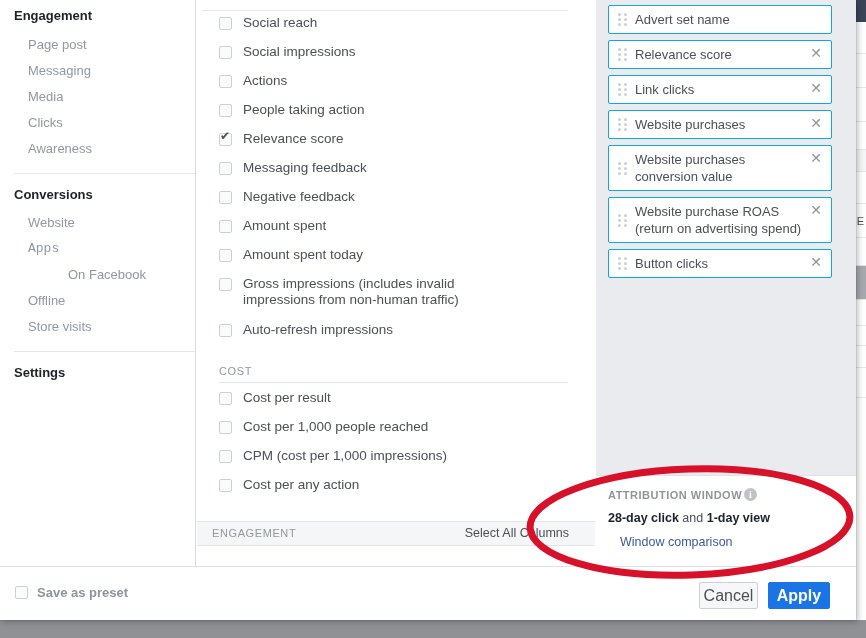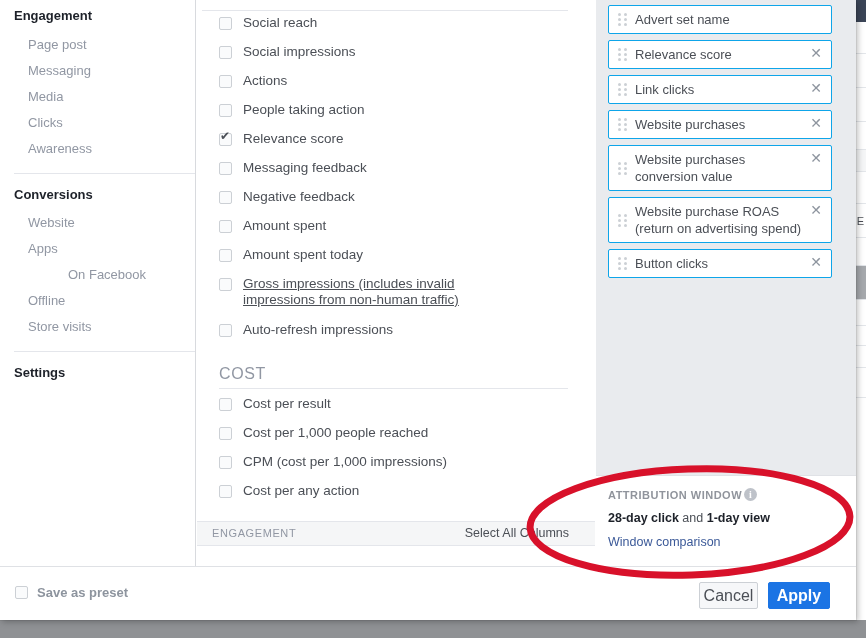--- a/index.html
+++ b/index.html
@@ -152,21 +152,21 @@
     line-height: 13px;
   }
   .cblabel {
     font-size: 13.5px;
     color: #4b4f56;
     line-height: 16px;
     padding-top: 4px;
     max-width: 300px;
   }
   .sect-head {
-    font-size: 16px;
+    font-size: 11px;
     letter-spacing: 0.6px;
     color: #9197a3;
     padding: 18px 0 5px 22px;
   }
   .sect-rule {
     height: 1px;
     background: #e4e6eb;
     margin: 0 8px 3px 22px;
   }
 
@@ -286,21 +286,21 @@
   }
   #attr .aval {
     position: absolute;
     left: 12px; top: 35px;
     font-size: 12.5px;
     color: #4b4f56;
   }
   #attr .aval b { color: #1d2129; font-weight: bold; }
   #attr .alink {
     position: absolute;
-    left: 12px; top: 59px;
+    left: 24px; top: 59px;
     font-size: 12.5px;
     color: #3b5998;
     cursor: pointer;
   }
 
   
   #bottombar {
     position: absolute;
     left: 0; top: 566px;
     width: 856px;
@@ -399,21 +399,21 @@
       <div class="side-item" style="padding-top:11px;">Messaging</div>
       <div class="side-item" style="padding-top:11px;">Media</div>
       <div class="side-item" style="padding-top:11px;">Clicks</div>
       <div class="side-item" style="padding-top:11px;">Awareness</div>
     </div>
     <div class="side-sep" style="margin-top:17px;"></div>
 
     <div class="side-group">
       <div class="side-head" style="padding-top:13px;">Conversions</div>
       <div class="side-item" style="padding-top:13px;">Website</div>
-      <div class="side-item" style="padding-top:11px;">Apps</div>
+      <div class="side-item" style="padding-top:11px;font-family:Liberation Mono, monospace;">Apps</div>
       <div class="side-item" style="padding-top:11px;margin-left:40px;">On Facebook</div>
       <div class="side-item" style="padding-top:11px;">Offline</div>
       <div class="side-item" style="padding-top:11px;">Store visits</div>
     </div>
     <div class="side-sep" style="margin-top:17px;"></div>
 
     <div class="side-group">
       <div class="side-head" style="padding-top:13px;">Settings</div>
     </div>
   </div>
@@ -453,21 +453,21 @@
       <div class="cbrow">
         <span class="cbox"></span>
         <span class="cblabel">Amount spent</span>
       </div>
       <div class="cbrow">
         <span class="cbox"></span>
         <span class="cblabel">Amount spent today</span>
       </div>
       <div class="cbrow" style="min-height:46px;">
         <span class="cbox"></span>
-        <span class="cblabel" style="max-width:272px;text-decoration:underline;">Gross impressions (includes invalid impressions from non-human traffic)</span>
+        <span class="cblabel" style="max-width:272px;">Gross impressions (includes invalid impressions from non-human traffic)</span>
       </div>
       <div class="cbrow">
         <span class="cbox"></span>
         <span class="cblabel">Auto-refresh impressions</span>
       </div>
 
       <div class="sect-head">COST</div>
       <div class="sect-rule"></div>
 
       <div class="cbrow">

